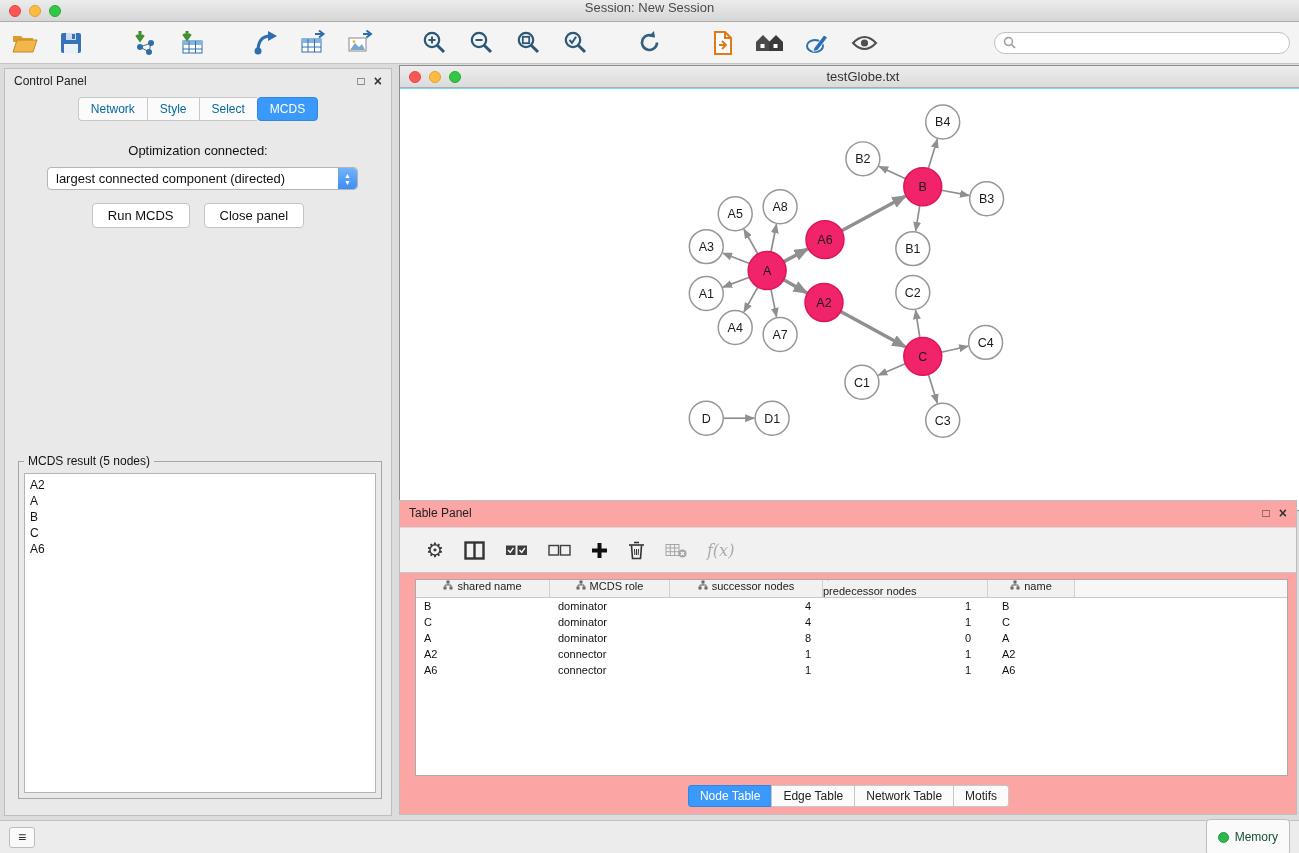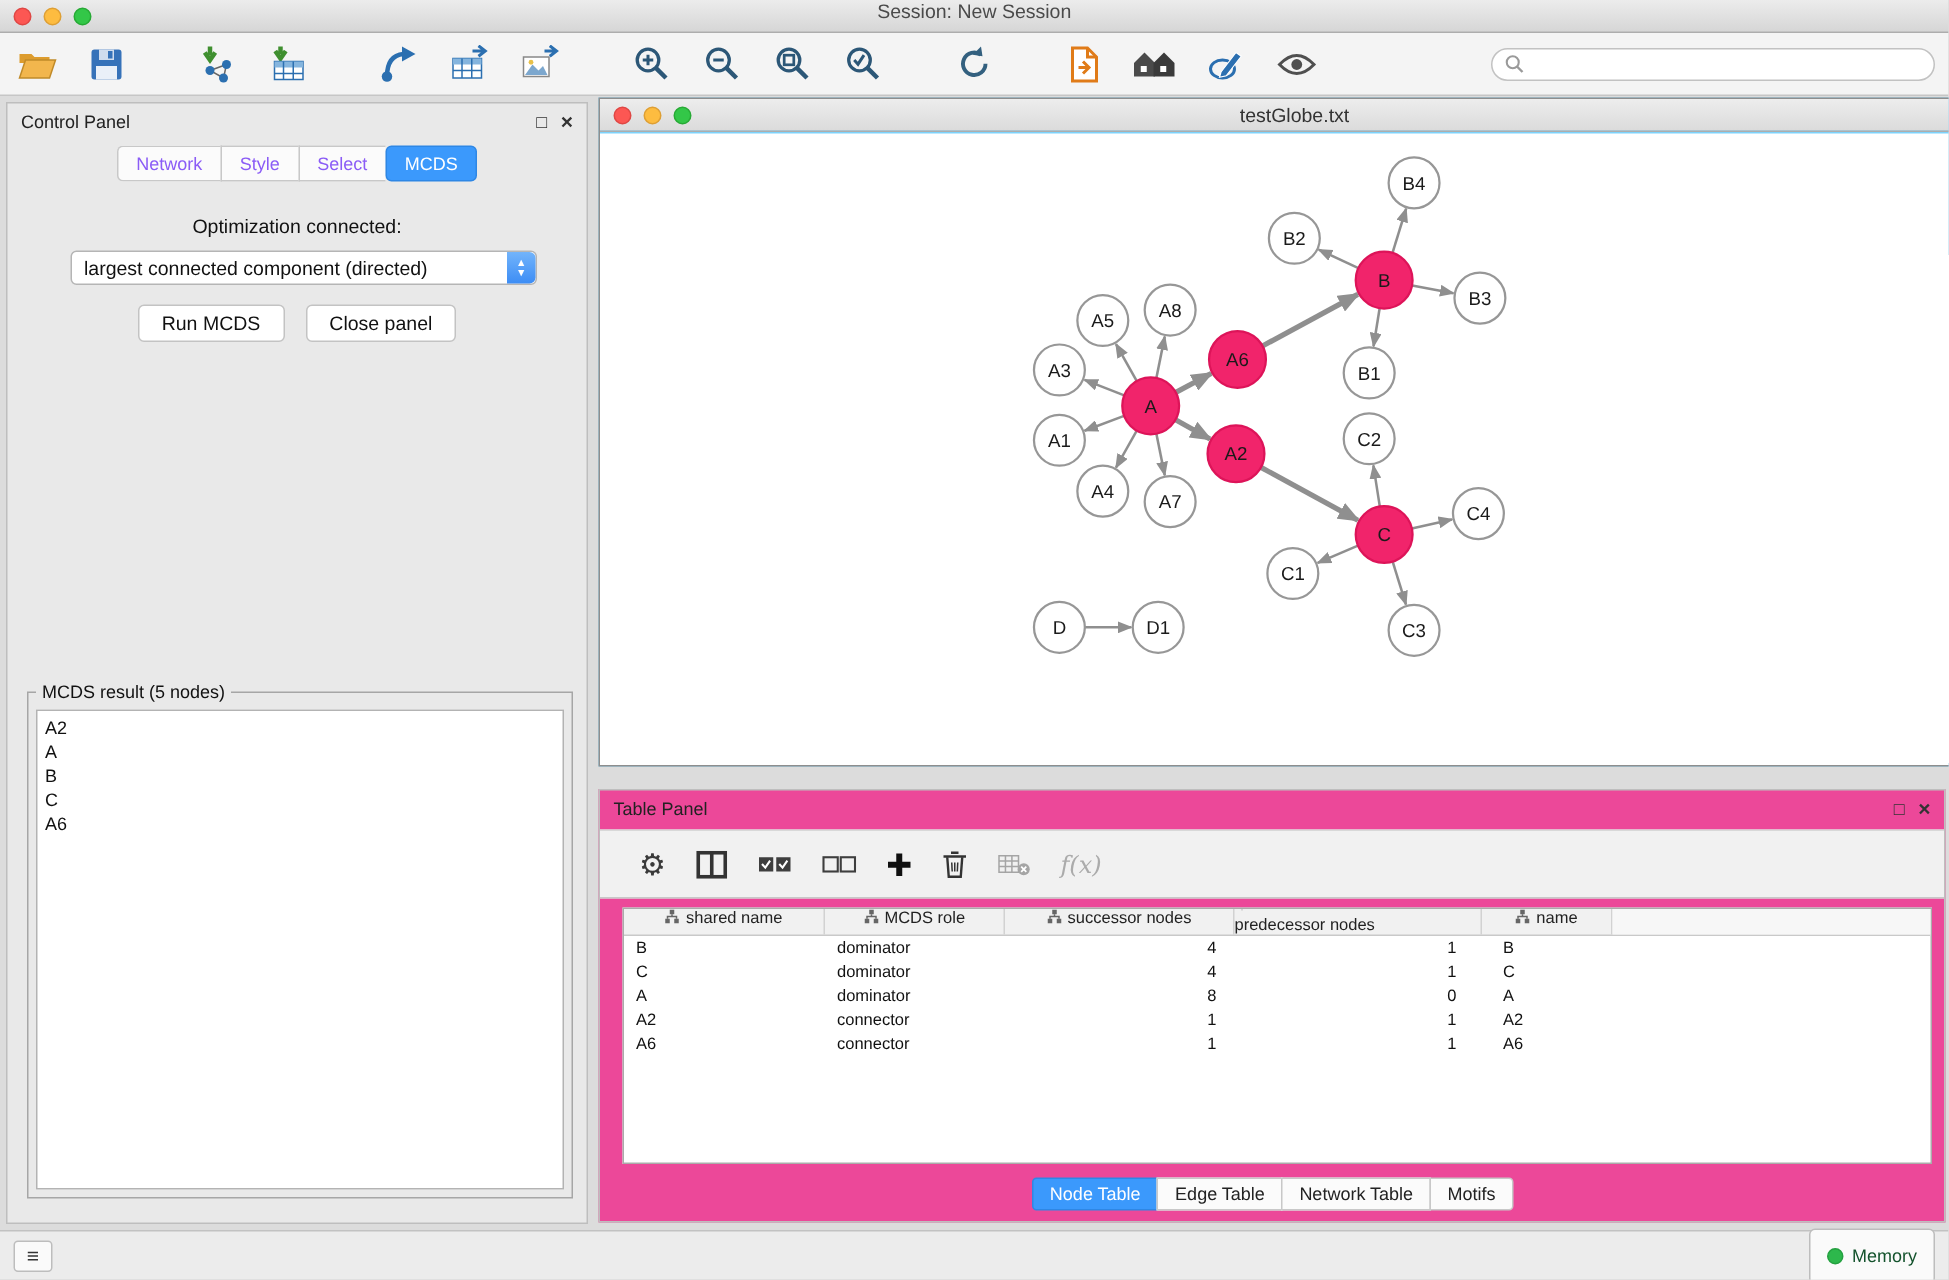--- a/index.html
+++ b/index.html
@@ -34,21 +34,21 @@
   
   .control-panel { position:absolute; left:4px; top:4px; width:388px; bottom:4px;
     background:#E9E9E9; border:1px solid #BEBEBE; }
   .panel-header { height:24px; display:flex; align-items:center; padding:0 9px; font-size:12px; color:#222; }
   .panel-controls { margin-left:auto; display:flex; gap:9px; align-items:center; color:#333; }
   .pc-btn { font-size:12px; line-height:12px; cursor:pointer; }
   .pc-btn.x { font-weight:bold; font-size:14px; }
 
   .cp-tabs { display:flex; justify-content:center; margin-top:4px; }
   .cp-tab { font-size:12px; padding:4px 12px; background:#FBFBFB; border:1px solid #C8C8C8;
-    border-right:none; color:#8b5cf6; cursor:pointer; }
+    border-right:none; color:#0369a1; cursor:pointer; }
   .cp-tab:first-child { border-radius:4px 0 0 4px; }
   .cp-tab:last-child { border-right:1px solid #C8C8C8; border-radius:0 4px 4px 0; }
   .cp-tab.sel { background:var(--accent); color:#fff; border-color:#2E87E5; border-radius:4px; }
 
   .opt-label { text-align:center; font-size:13px; color:#111; margin-top:22px; }
   .dropdown { margin:9px 33px 0 42px; height:23px; background:#fff; border:1px solid #B5B5B5;
     border-radius:4px; display:flex; align-items:center; font-size:13px; padding-left:8px;
     position:relative; color:#111; cursor:pointer; }
   .dd-stepper { position:absolute; right:0px; top:0px; bottom:0px; width:19px;
     background:linear-gradient(#72B4FB,#3D8DF5); border-radius:0 4px 4px 0; color:#fff;
@@ -69,22 +69,22 @@
   
   .network-window { position:absolute; left:399px; top:1px; width:928px; height:446px;
     background:#7dd3fc; border:1px solid #8E8E8E; }
   .nw-titlebar { height:22px; background:linear-gradient(#EDEDED,#DBDBDB); border-bottom:1px solid #ADADAD;
     position:relative; display:flex; align-items:center; justify-content:center; font-size:13px; color:#333; }
   .nw-canvas { position:absolute; top:23px; left:0; right:0; bottom:0; background:#fff; }
   svg.graph { width:100%; height:100%; display:block; }
   svg.graph text { font:12.5px "Liberation Sans", sans-serif; }
 
   
-  .table-panel { position:absolute; left:399px; top:462px; width:898px; bottom:5px;
-    background:#ec4899; border:1px solid #BEBEBE; }
+  .table-panel { position:absolute; left:399px; top:436px; width:898px; bottom:5px;
+    background:#fca5a5; border:1px solid #BEBEBE; }
   .tp-toolbar { height:46px; margin-top:2px; background:#F1F1F1; border-top:1px solid #D8D8D8;
     border-bottom:1px solid #C8C8C8; display:flex; align-items:center; padding-left:26px; gap:20px; }
   .tp-icon { display:flex; align-items:center; justify-content:center; cursor:pointer; }
   .gear-glyph { font-size:20px; color:#3A3A3A; }
   .fx { font-family:"DejaVu Serif", serif; font-style:italic; font-size:16px; color:#ABABAB; }
 
   .tbl-wrap { position:absolute; left:15px; right:8px; top:78px; bottom:38px; background:#fff;
     border:1px solid #ABABAB; overflow:hidden; }
   .tbl-header { display:flex; height:18px; background:#F1F1F1; border-bottom:1px solid #C9C9C9; }
   .th { display:flex; align-items:flex-start; justify-content:center; gap:4px; font-size:11px;

